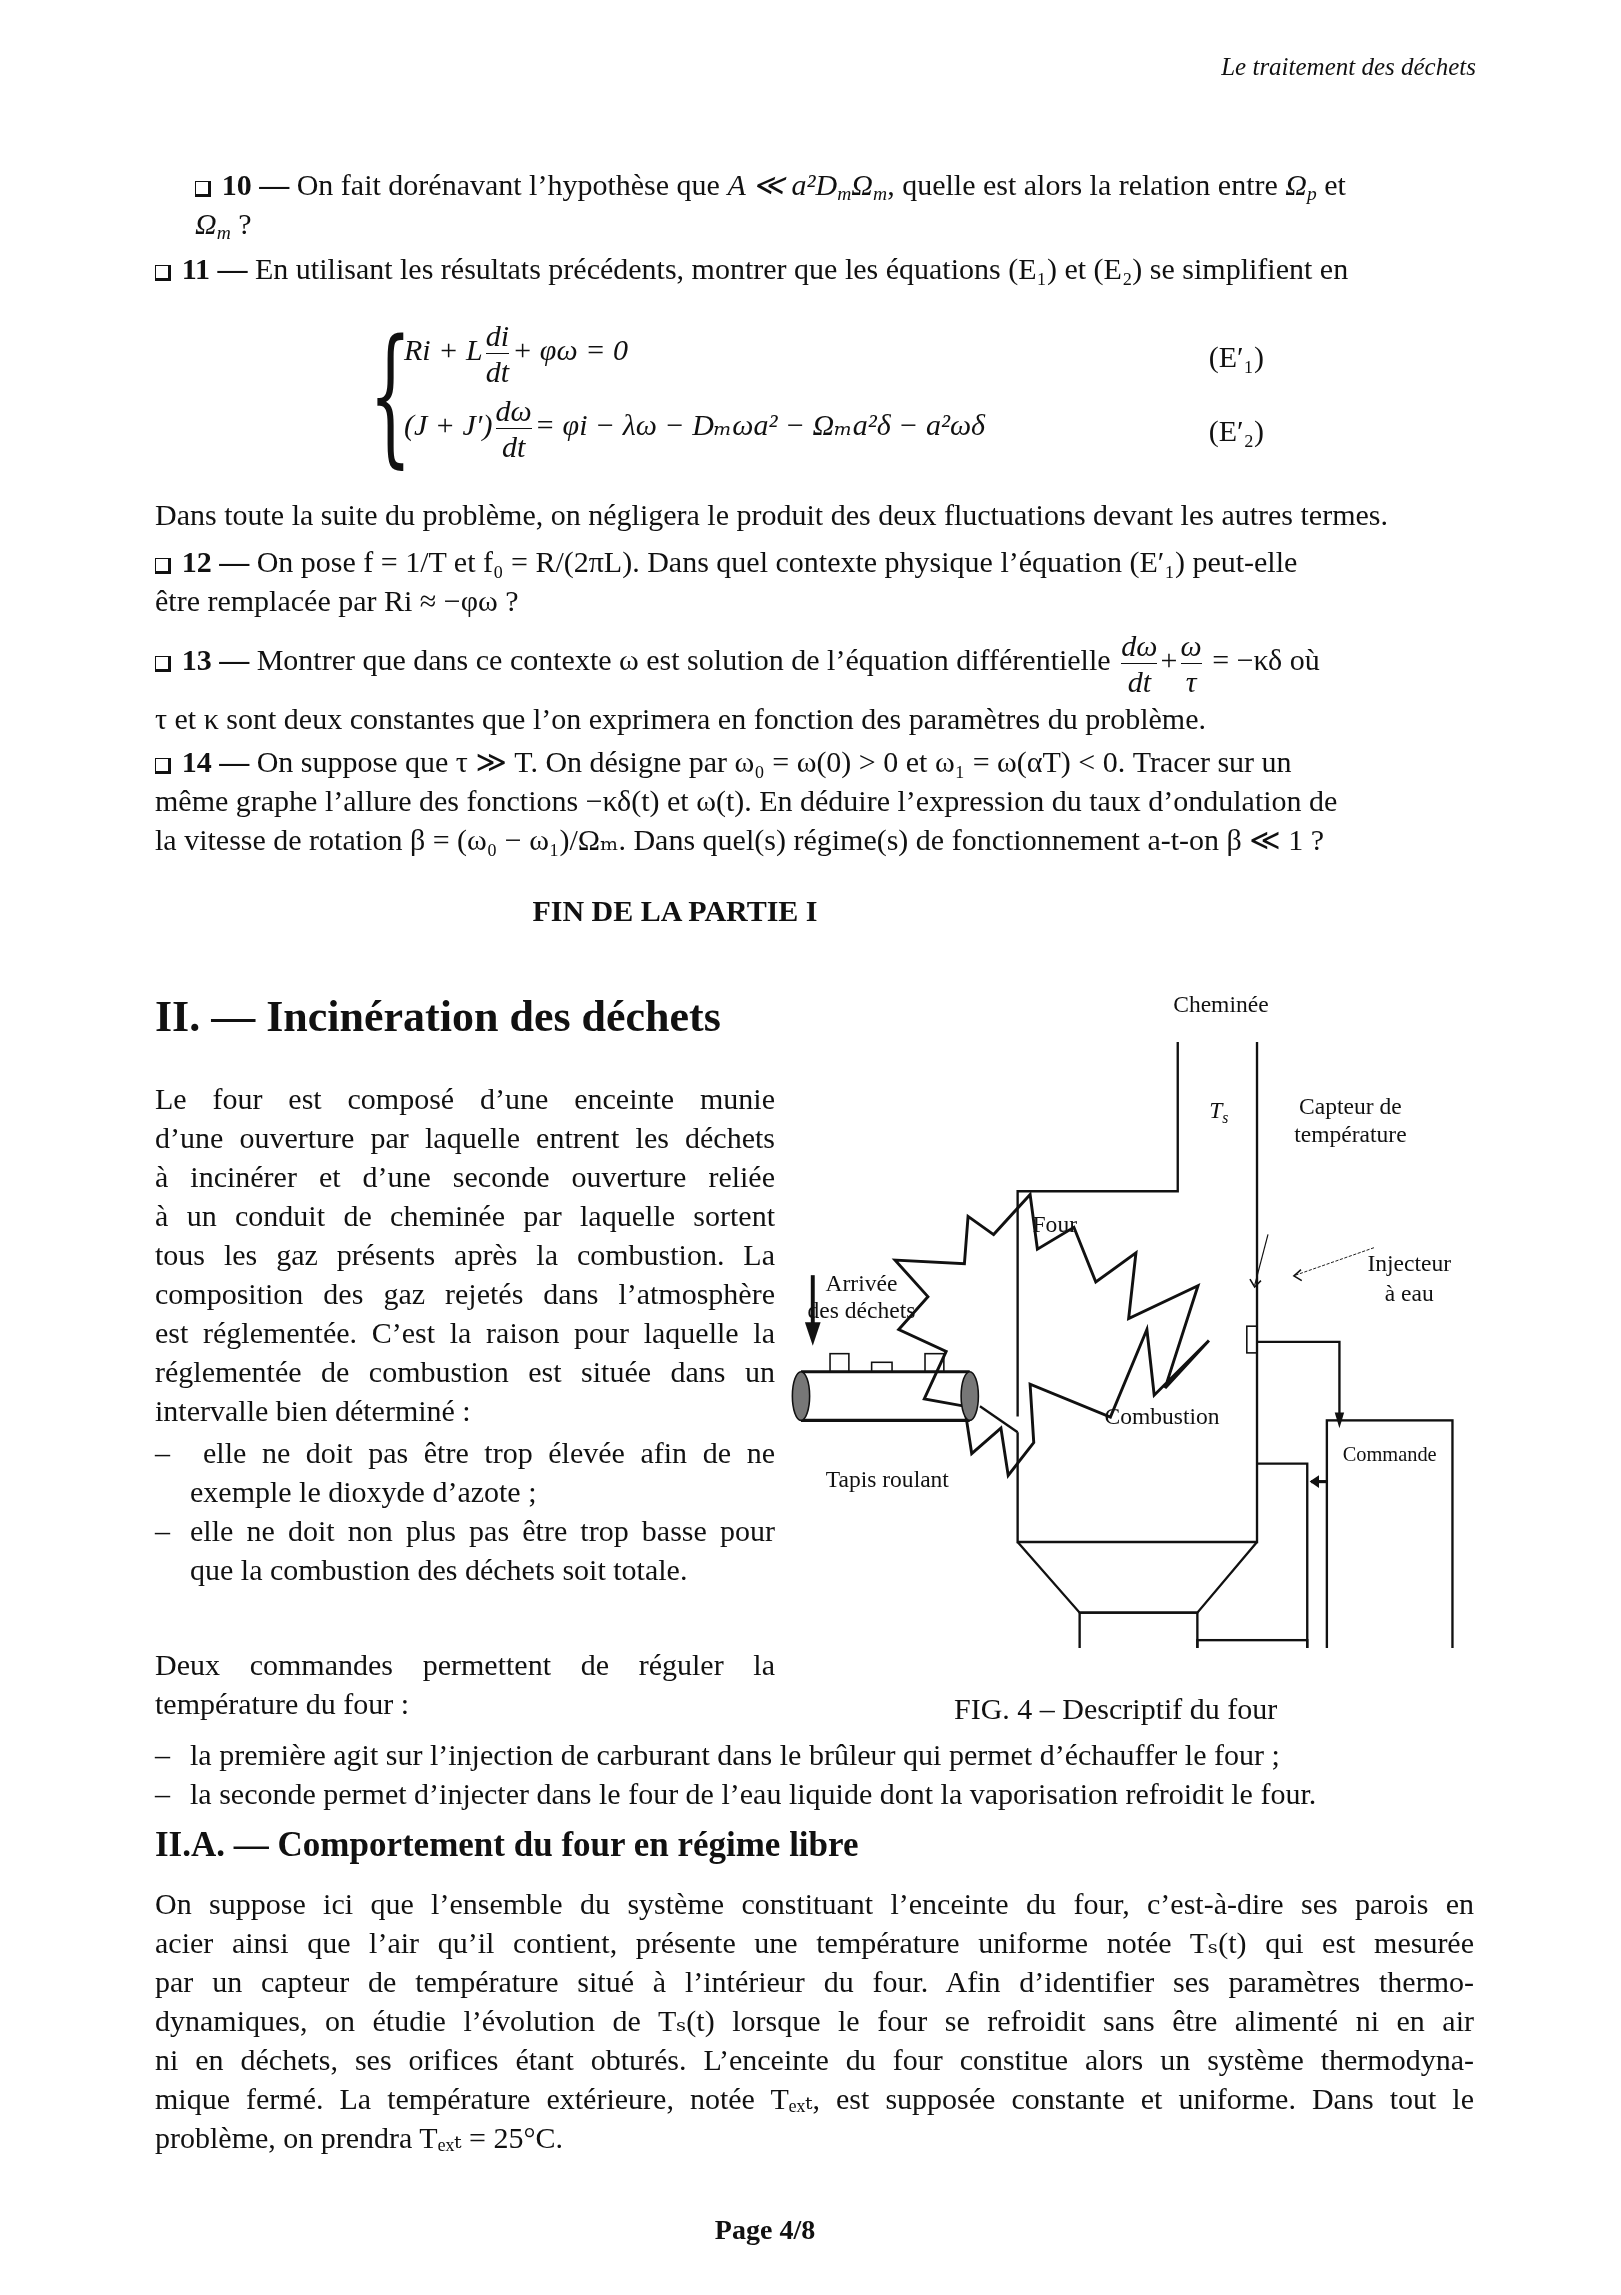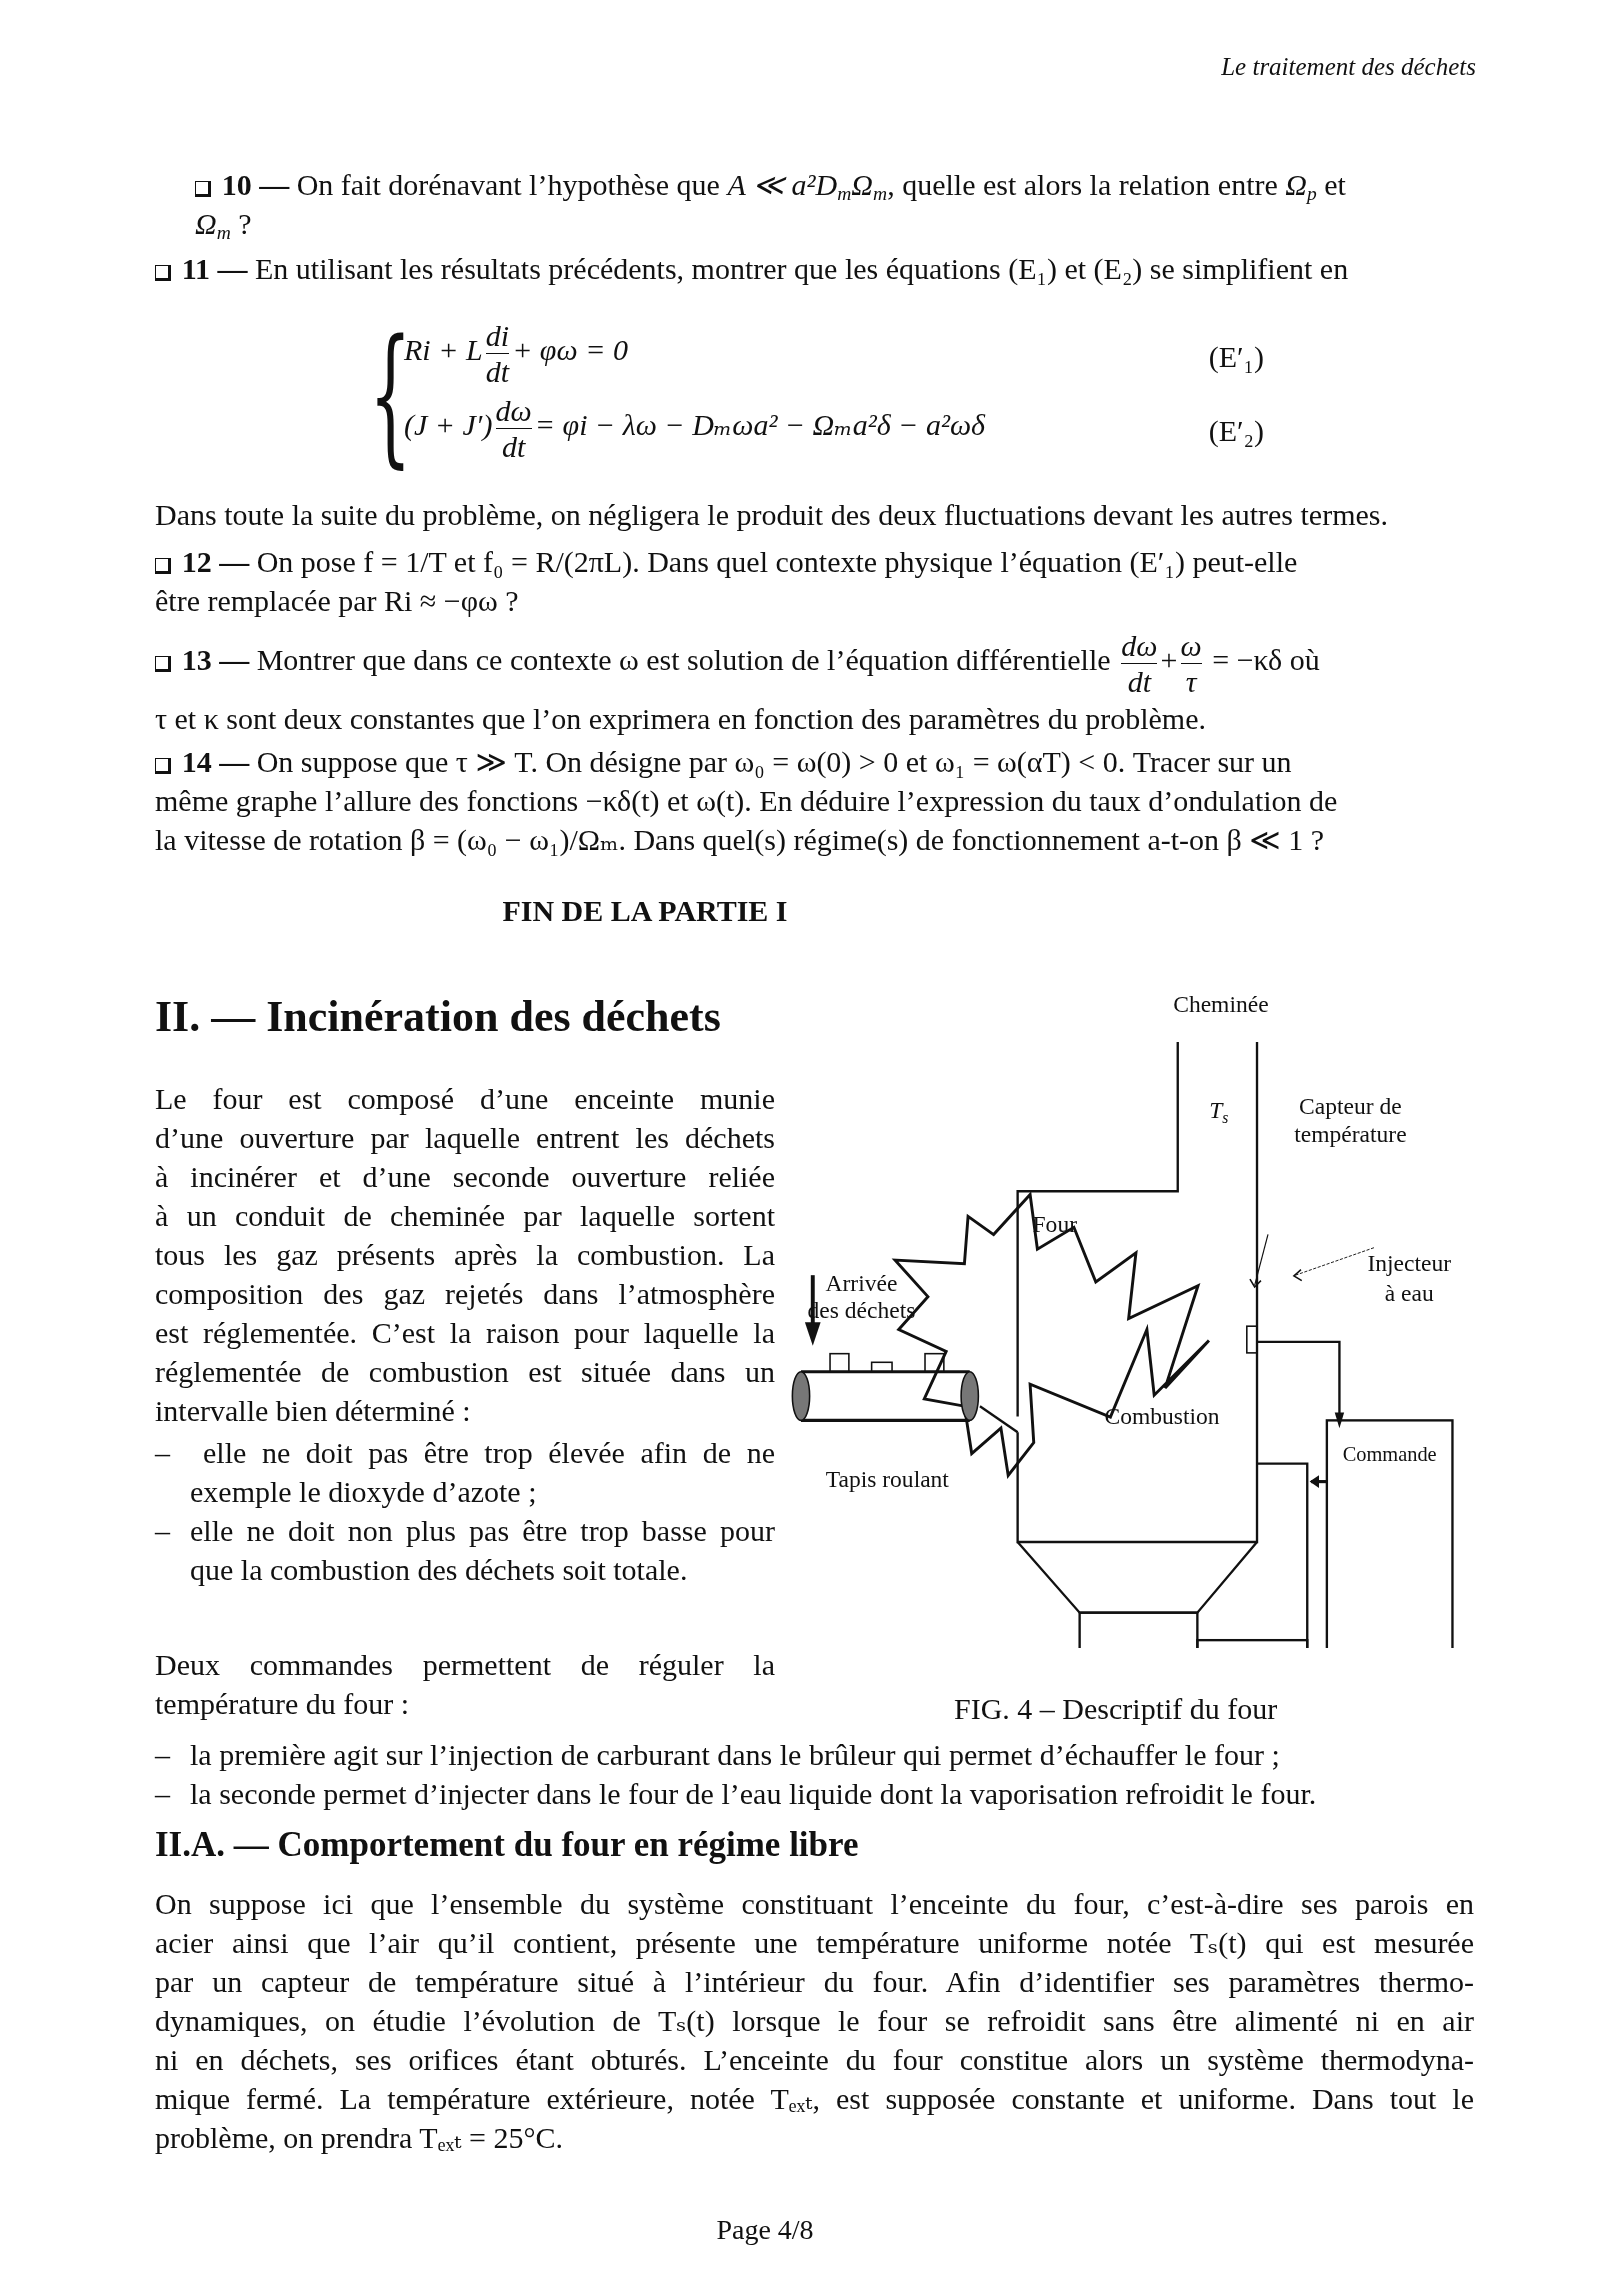--- a/index.html
+++ b/index.html
@@ -21,21 +21,21 @@
   .eqline { position:absolute; left:35px; font-size:30px; white-space:nowrap; }
   .eqtag { position:absolute; right:0; font-size:30px; }
   .h1 { left:155px; top:991px; font-size:44px; font-weight:bold; }
   .h2 { left:155px; top:1825px; font-size:35px; font-weight:bold; }
   .col { left:155px; width:620px; text-align:justify; }
   .li { position:relative; padding-left:35px; }
   .li .dash { position:absolute; left:0; top:0; }
   .fig { left:785px; top:973px; width:707px; height:675px; }
   .fig text { font-family:"Liberation Serif","DejaVu Serif",serif; }
   .caption { left:954px; top:1688px; font-size:30px; }
-  .footer { left:0; width:1530px; top:2214px; text-align:center; font-weight:normal; font-size:28px; }
+  .footer { left:0; width:1530px; top:2214px; text-align:center; font-weight:bold; font-size:28px; }
 </style>
 </head>
 <body>
 
 <div class="abs header">Le traitement des déchets</div>
 
 <div class="abs q txt" style="top:165px;margin-left:40px;">
   <span class="box"></span><b>10 —</b>
   <span>On fait dorénavant l’hypothèse que </span><span class="m">A ≪ a²D</span><sub class="m">m</sub><span class="m">Ω</span><sub class="m">m</sub><span>, quelle est alors la relation entre </span><span class="m">Ω</span><sub class="m">p</sub><span> et</span><br>
   <span class="m">Ω</span><sub class="m">m</sub><span> ?</span>
@@ -74,21 +74,21 @@
   <span>τ et κ sont deux constantes que l’on exprimera en fonction des paramètres du problème.</span>
 </div>
 
 <div class="abs q txt" style="top:742px;">
   <span class="box"></span><b>14 —</b>
   <span>On suppose que τ ≫ T. On désigne par ω₀ = ω(0) &gt; 0 et ω₁ = ω(αT) &lt; 0. Tracer sur un</span><br>
   <span>même graphe l’allure des fonctions −κδ(t) et ω(t). En déduire l’expression du taux d’ondulation de</span><br>
   <span>la vitesse de rotation β = (ω₀ − ω₁)/Ωₘ. Dans quel(s) régime(s) de fonctionnement a-t-on β ≪ 1 ?</span>
 </div>
 
-<div class="abs txt" style="left:0; width:1290px; top:891px; text-align:center; font-weight:bold;">FIN DE LA PARTIE I</div>
+<div class="abs txt" style="left:0; width:1290px; top:891px; text-align:center; font-weight:bold;padding-left:30px;">FIN DE LA PARTIE I</div>
 
 <div class="abs h1">II. — Incinération des déchets</div>
 
 <div class="abs col txt" style="top:1079px;" id="intro">
     <div style="text-align: justify; text-align-last: justify;">Le four est composé d’une enceinte munie</div>
     <div style="text-align: justify; text-align-last: justify; font-family: Liberation Serif, serif;">d’une ouverture par laquelle entrent les déchets</div>
     <div style="text-align: justify; text-align-last: justify;">à incinérer et d’une seconde ouverture reliée</div>
     <div style="text-align: justify; text-align-last: justify;">à un conduit de cheminée par laquelle sortent</div>
     <div style="text-align: justify; text-align-last: justify;">tous les gaz présents après la combustion. La</div>
     <div style="text-align: justify; text-align-last: justify;">composition des gaz rejetés dans l’atmosphère</div>

